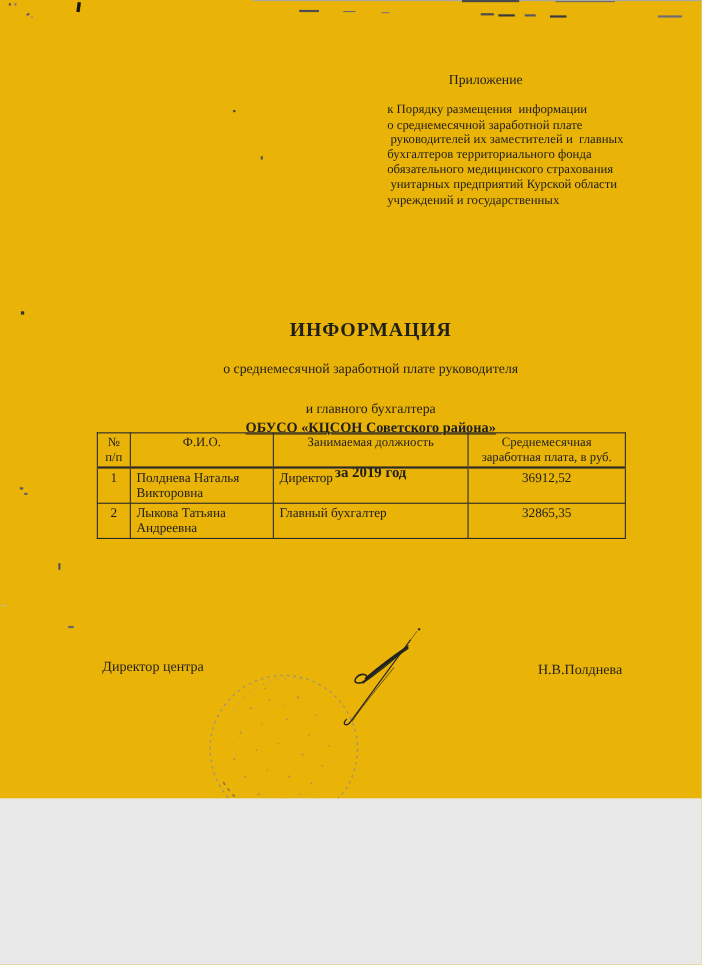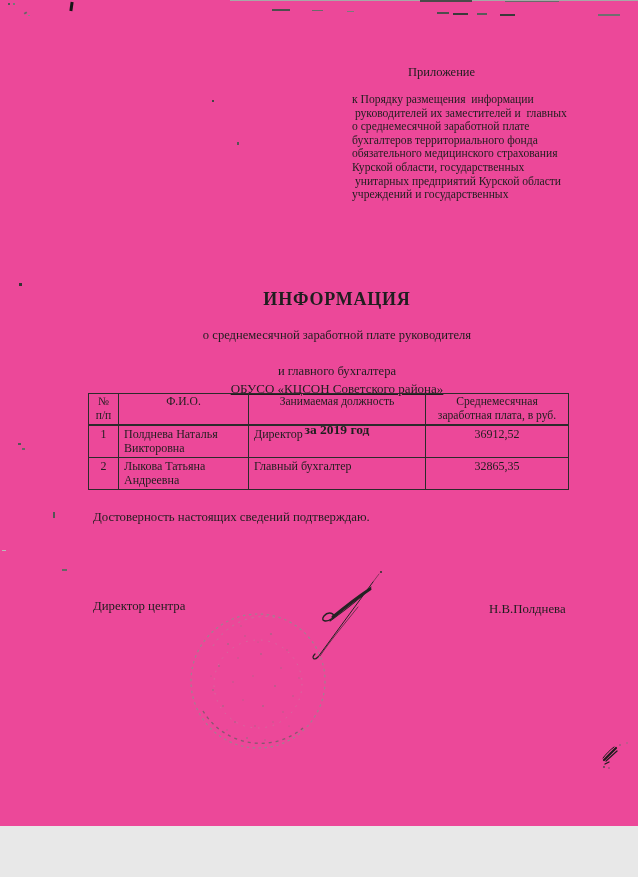--- a/index.html
+++ b/index.html
@@ -1,19 +1,19 @@
 <!DOCTYPE html>
 <html><head>
 <meta charset="utf-8">
 <style>
   html,body{margin:0;padding:0;background:#e8e8e8;}
   .page{
     position:relative;
-    width:638px;height:826px;
-    background:#ec4899;
+    width:638px;height:726px;
+    background:#eab308;
     overflow:hidden;
     font-family:"Liberation Serif","DejaVu Serif",serif;
     color:#1e1e1e;
   }
   
   .appendix-label{
     position:absolute;left:408px;top:65px;
     font-size:12.5px;
   }
   .appendix-note{
@@ -21,21 +21,21 @@
     font-size:11.6px;line-height:13.6px;
   }
   .appendix-note div{white-space:pre;}
   
   .title-block{
     position:absolute;left:37px;top:270px;width:600px;
     text-align:center;
   }
   .title-heading{font-size:18px;font-weight:bold;letter-spacing:.8px;line-height:17px;margin-top:21px;}
   .title-sub{font-size:12.6px;line-height:17px;margin-top:19px;}
-  .org-name{font-size:13px;font-weight:normal;text-decoration:underline;line-height:18px;}
+  .org-name{font-size:13px;font-weight:bold;text-decoration:underline;line-height:18px;}
   .org-caption{font-size:9px;line-height:12px;color:#2a2a2a;}
   .period{font-size:13.5px;font-weight:bold;margin-top:24px;}
   
   table.salary{
     position:absolute;left:88px;top:393px;
     border-collapse:collapse;table-layout:fixed;
     width:480px;
     font-size:12px;
   }
   table.salary th,table.salary td{
@@ -93,25 +93,24 @@
   <div class="art" style="left:19px;top:283px;width:3px;height:3px;background:#333;"></div>
   <div class="art" style="left:18px;top:443px;width:3px;height:2px;background:#555;"></div>
   <div class="art" style="left:22px;top:448px;width:3px;height:2px;background:#666;"></div>
   <div class="art" style="left:53px;top:512px;width:2px;height:6px;background:#555;"></div>
   <div class="art" style="left:62px;top:569px;width:5px;height:2px;background:#666;"></div>
   <div class="art" style="left:2px;top:550px;width:4px;height:1px;background:#bbb;"></div>
 
   <div class="appendix-label">Приложение</div>
   <div class="appendix-note">
     <div>к Порядку размещения  информации</div>
+    <div>о среднемесячной заработной плате</div>
     <div> руководителей их заместителей и  главных</div>
-    <div>о среднемесячной заработной плате</div>
     <div>бухгалтеров территориального фонда</div>
     <div>обязательного медицинского страхования</div>
-    <div>Курской области, государственных</div>
     <div> унитарных предприятий Курской области</div>
     <div>учреждений и государственных</div>
   </div>
 
   <div class="title-block">
     <div class="title-heading">ИНФОРМАЦИЯ</div>
     <div class="title-sub">о среднемесячной заработной плате руководителя</div>
     <div class="title-sub">и главного бухгалтера</div>
     <div class="org-name">ОБУСО «КЦСОН Советского района»</div>
     <div class="period">за 2019 год</div>
@@ -145,21 +144,20 @@
     </tr>
     <tr class="data-row">
       <td class="c">2</td>
       <td class="name-cell">Лыкова Татьяна Андреевна</td>
       <td class="pos-cell">Главный бухгалтер</td>
       <td class="c">32865,35</td>
     </tr>
   </tbody>
     </table>
 
-  <div class="confirmation">Достоверность настоящих сведений подтверждаю.</div>
   <div class="signer-title">Директор центра</div>
   <div class="signer-name">Н.В.Полднева</div>
 
   <svg class="stamp" viewBox="0 0 150 150">
     <circle cx="75" cy="75" r="67" fill="none" stroke="#8f8f8f" stroke-width="1.2" stroke-dasharray="2.5 3.5" opacity="0.8"></circle>
     <path d="M 20,105 A 67 67 0 0 0 120,122" fill="none" stroke="#5e5e5e" stroke-width="1.4" stroke-dasharray="3 4" opacity="0.7"></path>
     <path d="M 30,40 A 60 60 0 0 1 95,12" fill="none" stroke="#9a9a9a" stroke-width="1" stroke-dasharray="2 5" opacity="0.55"></path>
     <circle cx="75" cy="78" r="44" fill="none" stroke="#a8a8a8" stroke-width="0.9" stroke-dasharray="1.5 6" opacity="0.4"></circle>
     <g fill="#7a7a7a" opacity="0.5">
       <circle cx="45" cy="38" r="1"></circle>

